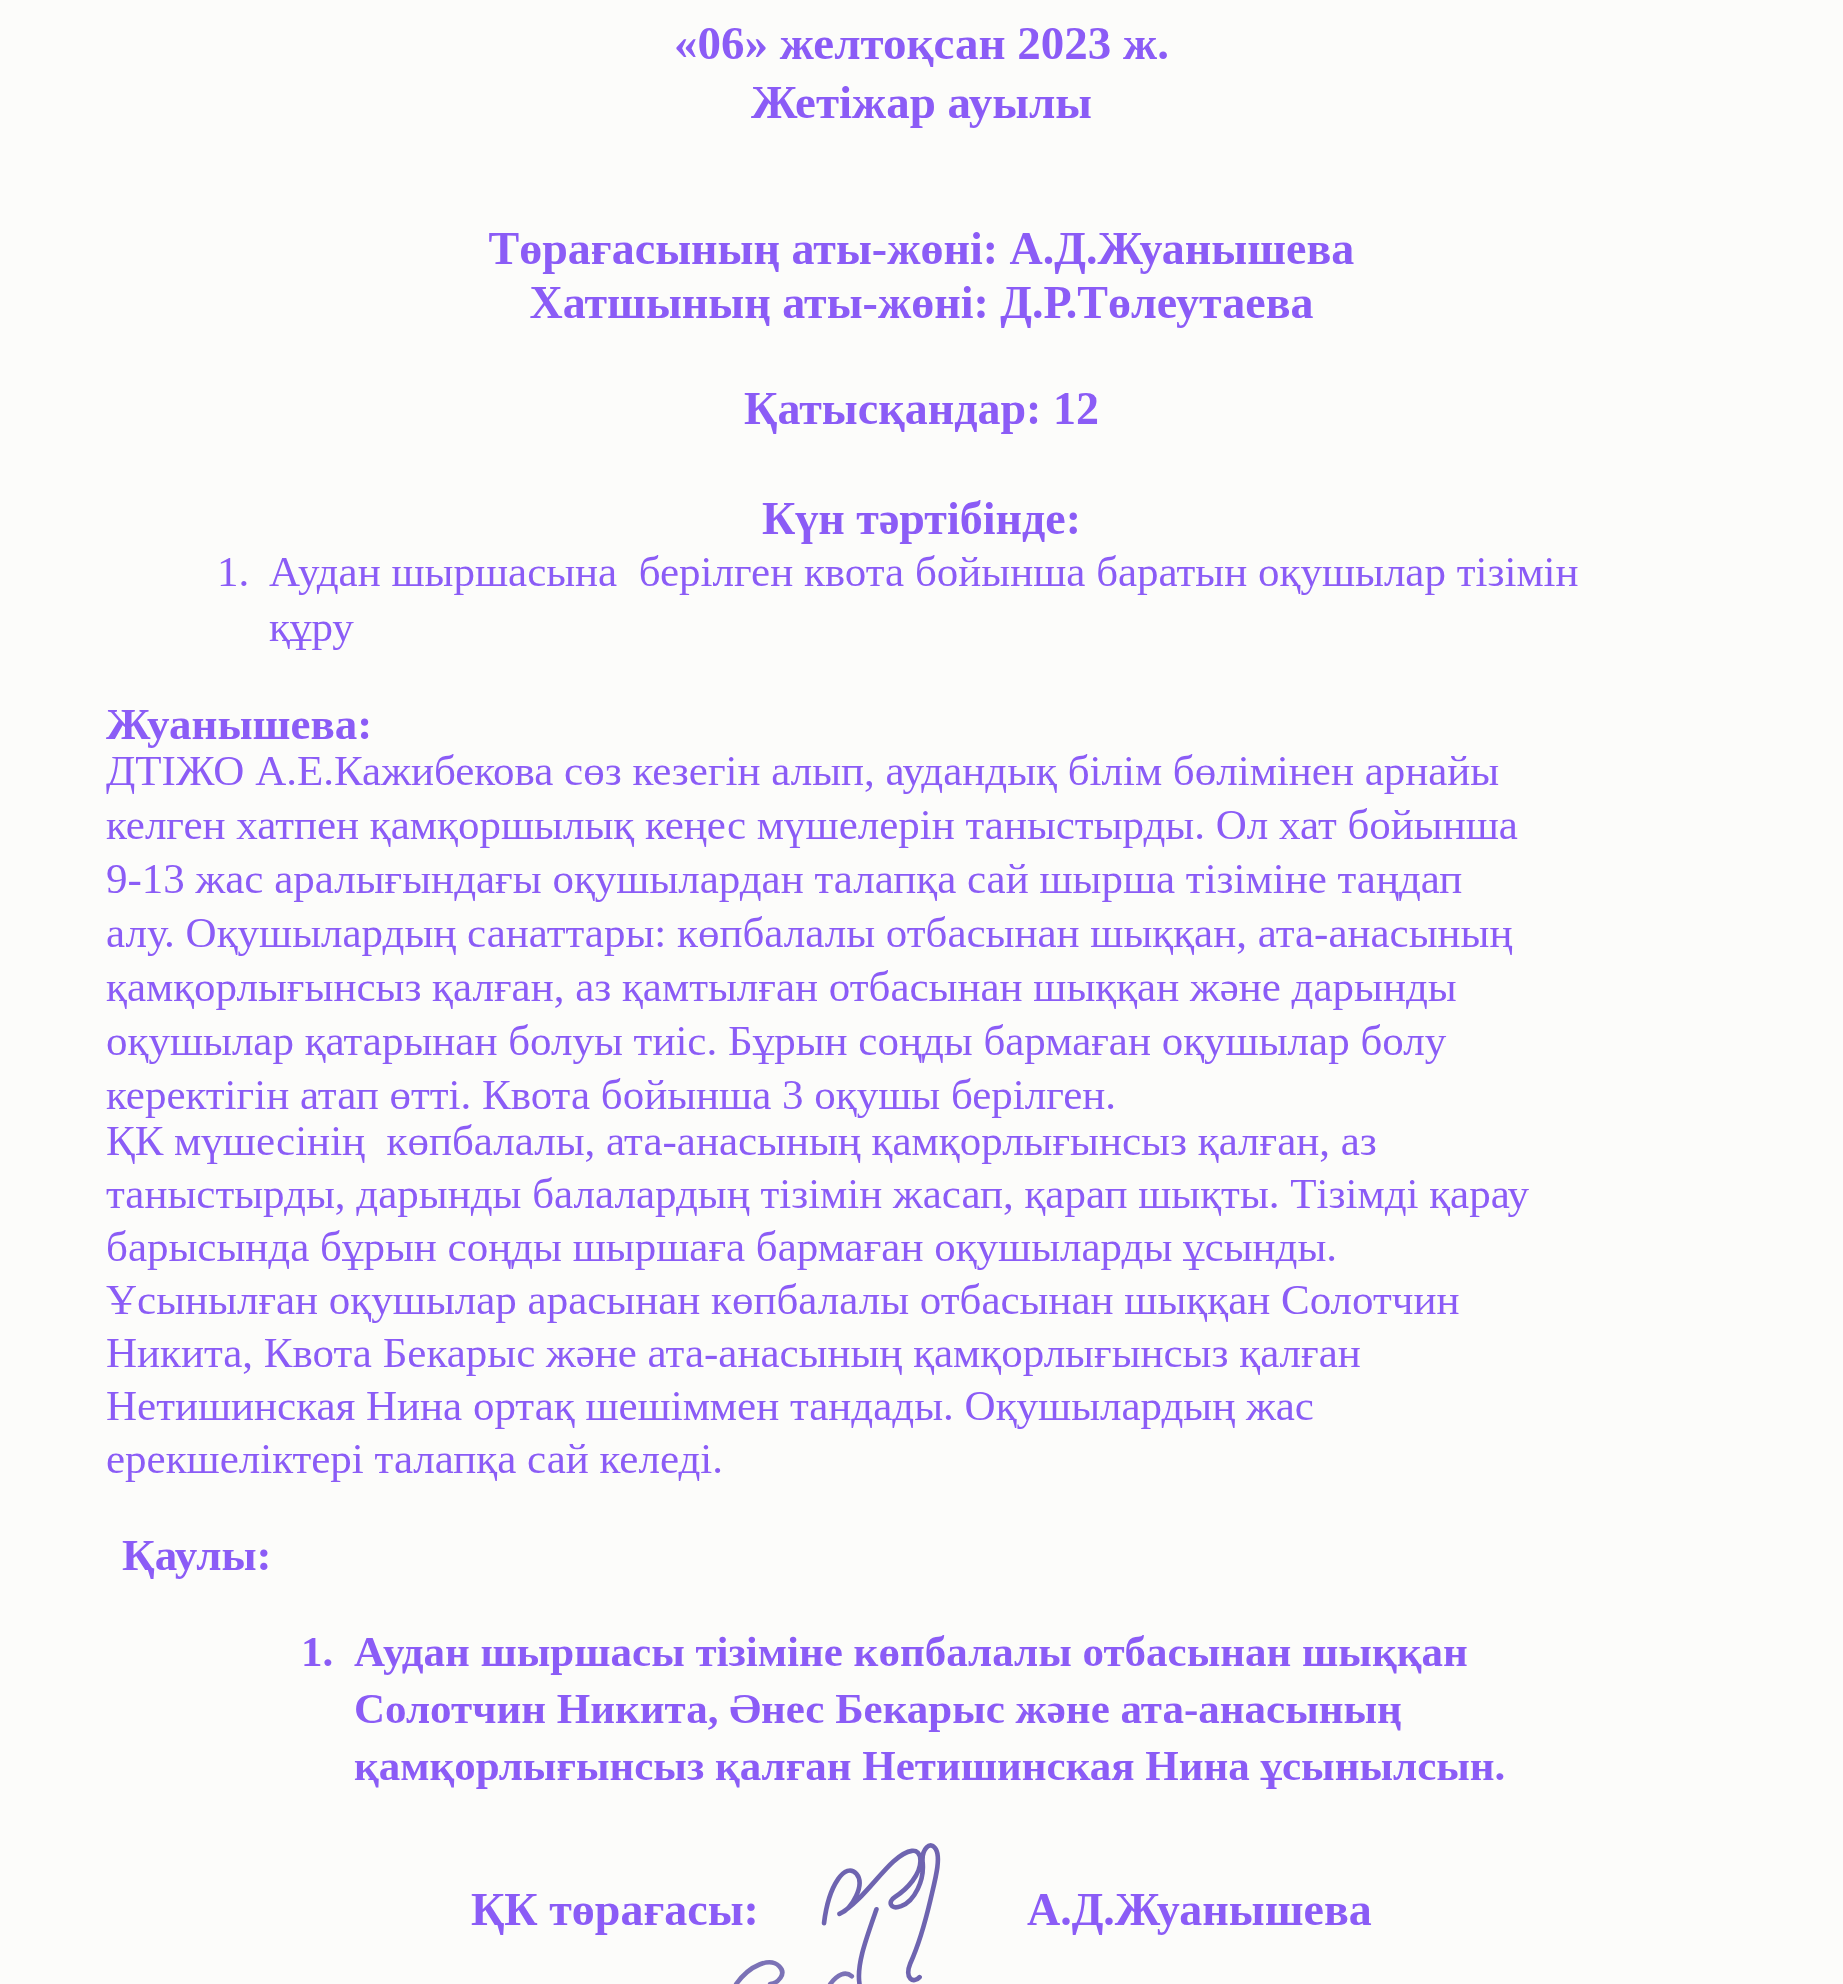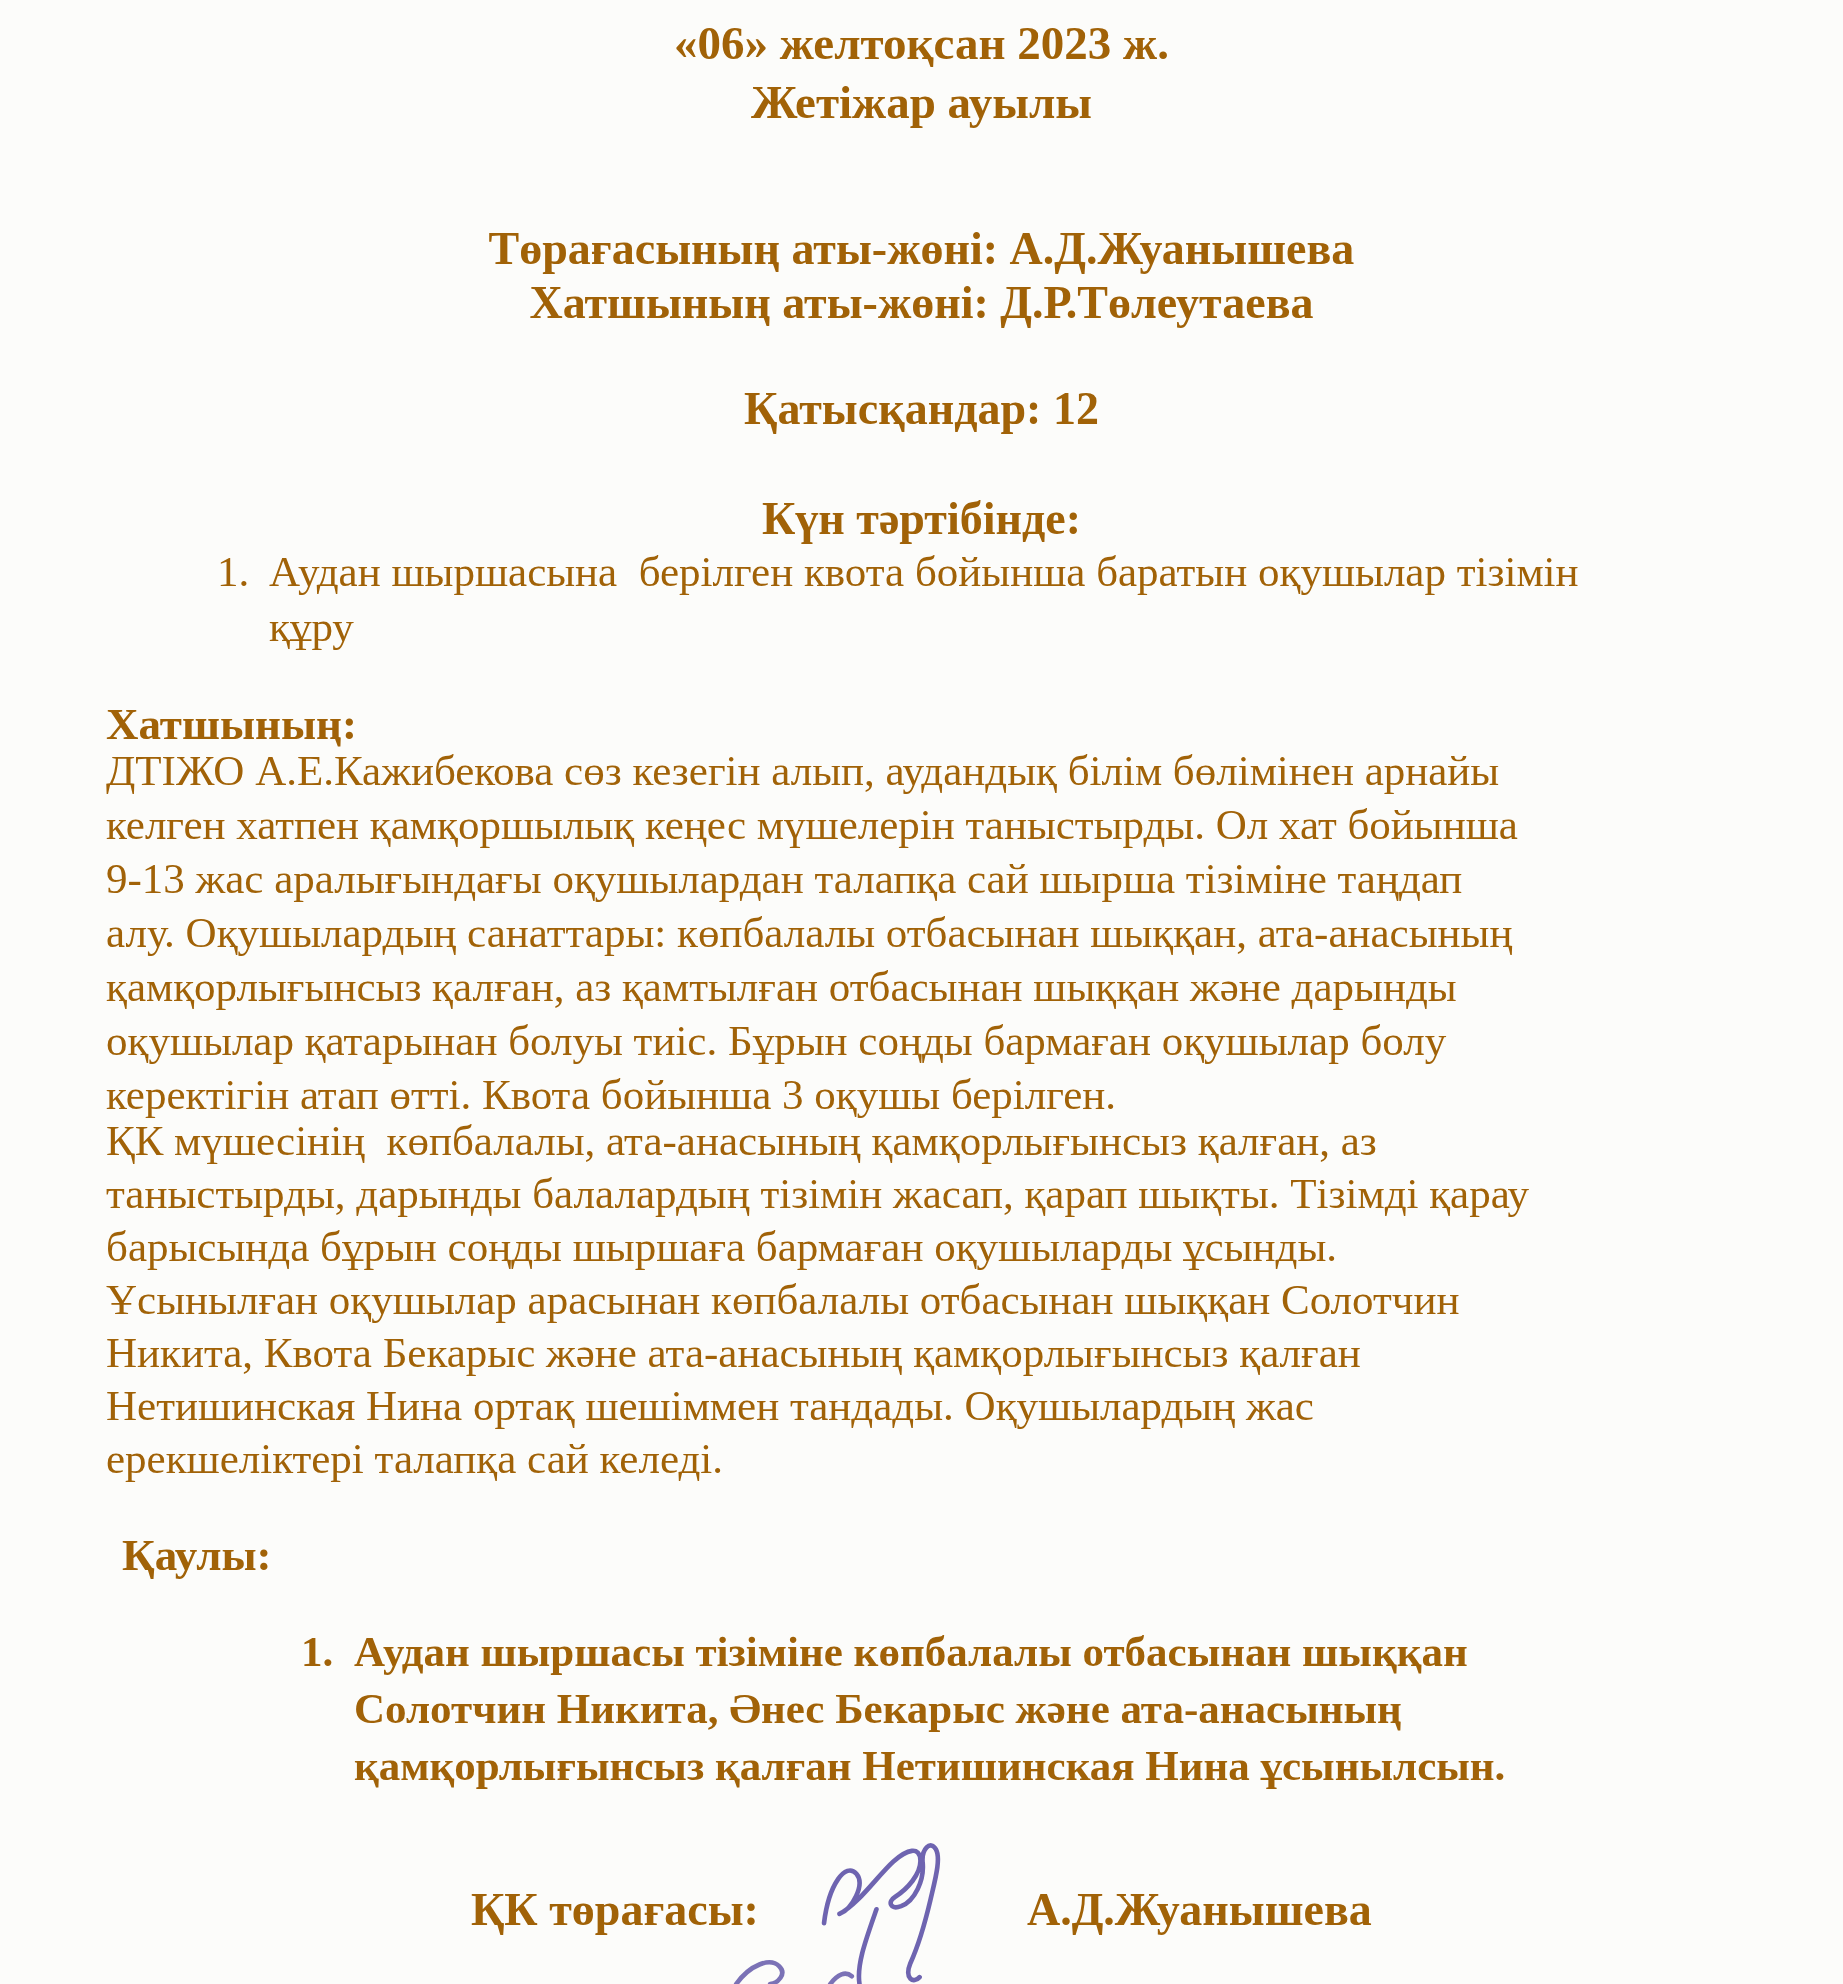--- a/index.html
+++ b/index.html
@@ -6,21 +6,21 @@
     margin: 0;
     padding: 0;
     background: #e8e8e6;
   }
   .page {
     position: relative;
     width: 1843px;
     height: 1985px;
     margin: 0 auto;
     background: #fcfcfa;
-    color: #a16207;
+    color: #8b5cf6;
     font-family: "Liberation Serif", "DejaVu Serif", serif;
     overflow: hidden;
   }
   .line { white-space: pre; }
   .centered {
     position: absolute;
     left: 0;
     right: 0;
     text-align: center;
   }
@@ -124,21 +124,21 @@
   <div class="centered attendees-block">Қатысқандар: 12</div>
 
   <div class="centered agenda-heading">Күн тәртібінде:</div>
   <div class="block-left agenda-item">
     <div class="line"><span class="num">1.</span><span>Аудан шыршасына  берілген квота бойынша баратын оқушылар тізімін</span></div>
   </div>
   <div class="block-left agenda-item agenda-cont" style="top:599px;text-align:center;">
     <div class="line">құру</div>
   </div>
 
-  <div class="block-left heard-heading">Хатшының:</div>
+  <div class="block-left heard-heading">Жуанышева:</div>
 
   <div class="block-left para para-1">
     <div class="line">ДТІЖО А.Е.Кажибекова сөз кезегін алып, аудандық білім бөлімінен арнайы</div>
     <div class="line">келген хатпен қамқоршылық кеңес мүшелерін таныстырды. Ол хат бойынша</div>
     <div class="line">9-13 жас аралығындағы оқушылардан талапқа сай шырша тізіміне таңдап</div>
     <div class="line">алу. Оқушылардың санаттары: көпбалалы отбасынан шыққан, ата-анасының</div>
     <div class="line">қамқорлығынсыз қалған, аз қамтылған отбасынан шыққан және дарынды</div>
     <div class="line">оқушылар қатарынан болуы тиіс. Бұрын соңды бармаған оқушылар болу</div>
     <div class="line">керектігін атап өтті. Квота бойынша 3 оқушы берілген.</div>
   </div>

